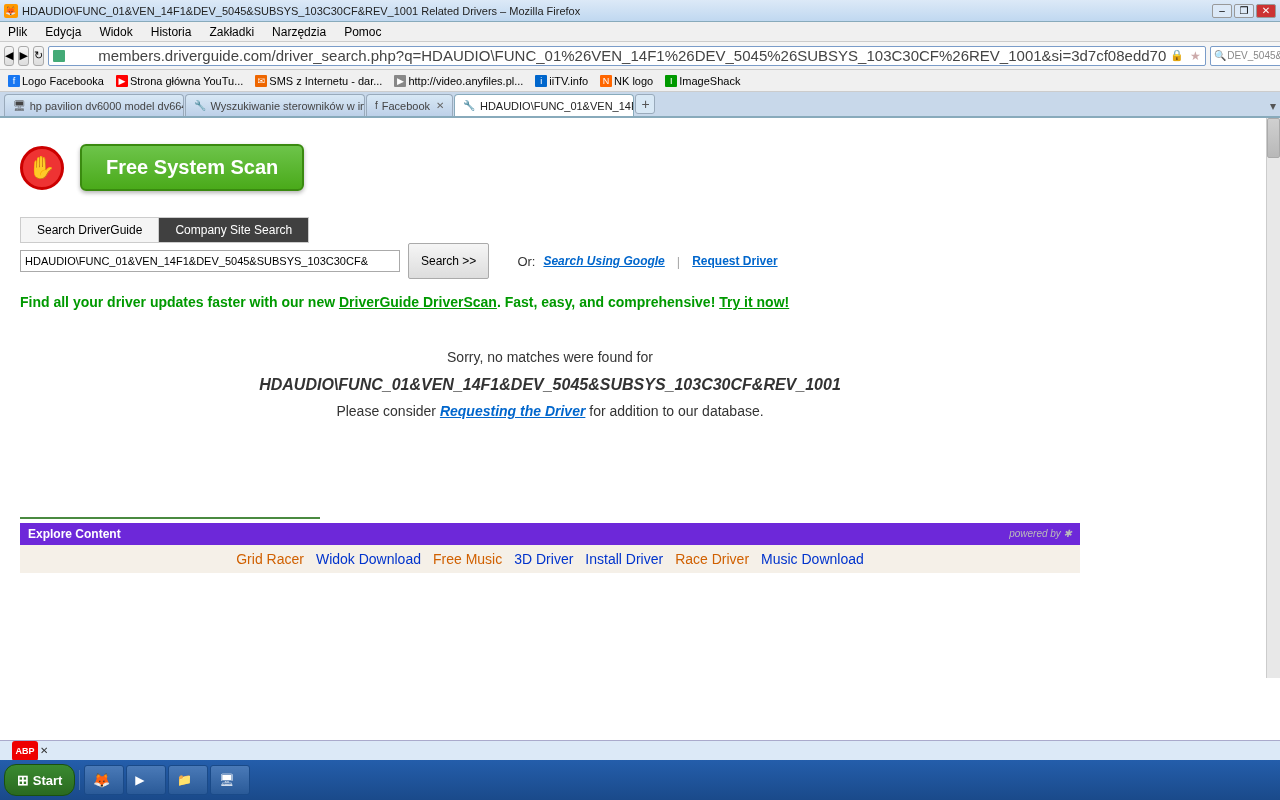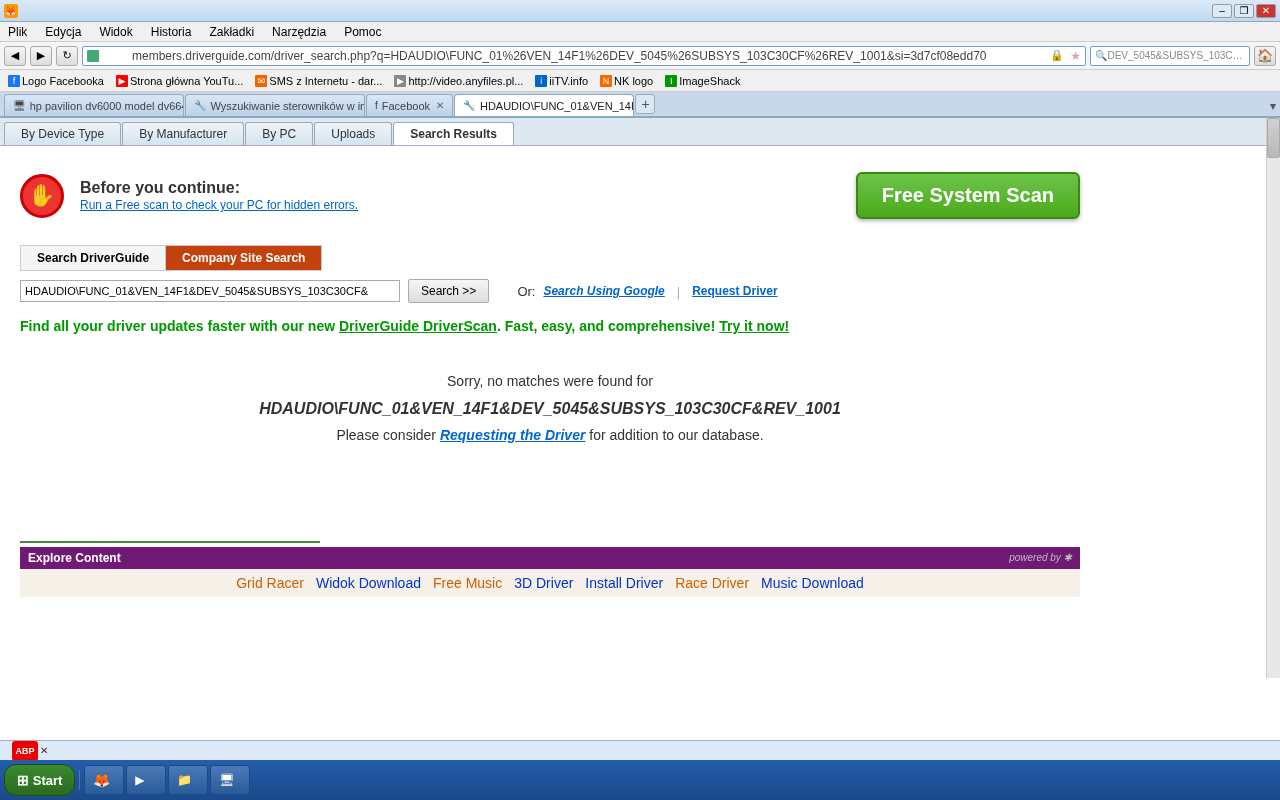--- a/index.html
+++ b/index.html
@@ -42,21 +42,21 @@
       height: 28px;
       display: flex;
       align-items: center;
       padding: 2px 4px;
       border-bottom: 1px solid #ccc;
       gap: 4px;
     }
     .nav-btn { width: 22px; height: 20px; border: 1px solid #aaa; border-radius: 3px; background: linear-gradient(to bottom, #f5f5f5, #ddd); display: flex; align-items: center; justify-content: center; cursor: pointer; font-size: 11px; }
     .url-bar { flex: 1; height: 20px; border: 1px solid #7a9cc9; border-radius: 2px; padding: 0 4px; font-size: 11px; background: #fff; display: flex; align-items: center; gap: 4px; }
     .url-favicon { width: 12px; height: 12px; background: #4a7; border-radius: 1px; }
-    .url-text { font-size: 12px; color: #444; flex: 1; overflow: hidden; white-space: nowrap; text-overflow: ellipsis; padding-left: 29px; }
+    .url-text { font-size: 15px; color: #444; flex: 1; overflow: hidden; white-space: nowrap; text-overflow: ellipsis; padding-left: 29px; }
     .search-box-addr { width: 160px; height: 20px; border: 1px solid #7a9cc9; border-radius: 2px; display: flex; align-items: center; padding: 0 4px; background: #fff; font-size: 11px; }
     .home-btn { width: 22px; height: 20px; border: 1px solid #aaa; border-radius: 3px; background: linear-gradient(to bottom, #f5f5f5, #ddd); display: flex; align-items: center; justify-content: center; cursor: pointer; }
 
     
     .bookmarks-bar {
       background: #f0f0f0;
       height: 22px;
       display: flex;
       align-items: center;
       padding: 0 4px;
@@ -167,52 +167,50 @@
       border: 2px solid #3a8a10;
       border-radius: 6px;
       cursor: pointer;
       box-shadow: 0 2px 4px rgba(0,0,0,0.3);
       white-space: nowrap;
     }
 
     
     .search-tabs {
       display: flex;
-      margin-bottom: 8px;
       border: 1px solid #ccc;
       width: fit-content;
-      font-weight: bold;
     }
     .search-tab {
       padding: 5px 16px;
       font-size: 12px;
       cursor: pointer;
       border-right: 1px solid #ccc;
       background: #f5f5f5;
     }
     .search-tab:last-child { border-right: none; }
-    .search-tab.active { background: #c2410c; color: #fff; }
+    .search-tab.active { background: #404040; color: #fff; }
 
     
     .search-row {
       display: flex;
       align-items: center;
       gap: 8px;
       margin-bottom: 12px;
     }
     .search-input-main {
       width: 380px;
       height: 22px;
       border: 1px solid #aaa;
       padding: 0 4px;
       font-size: 11px;
     }
     .search-btn-main {
       padding: 2px 12px;
-      height: 24px;
+      height: 36px;
       background: linear-gradient(to bottom, #f5f5f5, #ddd);
       border: 1px solid #aaa;
       font-size: 12px;
       cursor: pointer;
       border-radius: 2px;
     }
     .or-text { color: #333; font-weight: normal; margin-left: 20px; }
     .search-google-link { color: #06c; text-decoration: underline; cursor: pointer; font-size: 12px; font-style: italic; font-weight: bold; }
     .pipe { color: #aaa; margin: 0 4px; }
     .request-link { color: #06c; text-decoration: underline; cursor: pointer; font-size: 12px; font-weight: bold; }
@@ -231,21 +229,21 @@
       text-align: center;
       margin: 32px 0;
       line-height: 1.8;
     }
     .no-results p { font-size: 14px; color: #333; }
     .no-results .driver-query { font-size: 16px; font-weight: bold; font-style: italic; color: #333; }
     .no-results a { color: #06c; font-style: italic; font-weight: bold; }
 
     
     .explore-bar {
-      background: #701a75;
+      background: #6d28d9;
       padding: 4px 8px;
       display: flex;
       align-items: center;
       gap: 8px;
       font-size: 11px;
     }
     .explore-label { color: #fff; font-weight: bold; font-size: 12px; }
     .powered-by { color: #bbb; font-size: 10px; font-style: italic; margin-left: auto; }
 
     .explore-links {
@@ -368,20 +366,21 @@
     }
 
     .separator { width: 1px; height: 20px; background: rgba(255,255,255,0.2); margin: 0 2px; }
   </style>
 </head>
 <body>
 
 <div class="title-bar">
   <div class="title-bar-left">
     <div class="title-bar-icon">🦊</div>
+    <span>HDAUDIO\FUNC_01&amp;VEN_14F1&amp;DEV_5045&amp;SUBSYS_103C30CF&amp;REV_1001 Related Drivers – Mozilla Firefox</span>
   </div>
   <div class="title-bar-right">
     <div class="title-btn min">–</div>
     <div class="title-btn max">❐</div>
     <div class="title-btn close">✕</div>
   </div>
 </div>
 
 <div class="menu-bar">
   <span class="menu-item">Plik</span>
@@ -462,36 +461,25 @@
     <span>HDAUDIO\FUNC_01&amp;VEN_14F1&amp;DEV...</span>
 
   </div>
   <div class="tab-new">+</div>
   <div style="flex:1;"></div>
   <div style="font-size:12px; cursor:pointer; margin-bottom:3px; color:#555;">▾</div>
 </div>
 
 <div class="browser-content" style="height: 560px; overflow-y:auto; position:relative;">
 
-  <div class="page-subnav">
-    <div class="subnav-tab">By Device Type</div>
-    <div class="subnav-tab">By Manufacturer</div>
-    <div class="subnav-tab">By PC</div>
-    <div class="subnav-tab">Uploads</div>
-    <div class="subnav-tab active">Search Results</div>
-  </div>
 
   <div class="page-inner">
 
     <div class="before-continue">
       <div class="stop-icon">✋</div>
-      <div class="before-text">
-        <h3>Before you continue:</h3>
-        <a href="#">Run a Free scan to check your PC for hidden errors.</a>
-      </div>
       <button class="scan-btn">Free System Scan</button>
     </div>
 
     <div class="search-tabs">
       <div class="search-tab">Search DriverGuide</div>
       <div class="search-tab active">Company Site Search</div>
     </div>
 
     <div class="search-row">
       <input class="search-input-main" type="text" value="HDAUDIO\FUNC_01&amp;VEN_14F1&amp;DEV_5045&amp;SUBSYS_103C30CF&amp;" style="font-size: 11px;">

